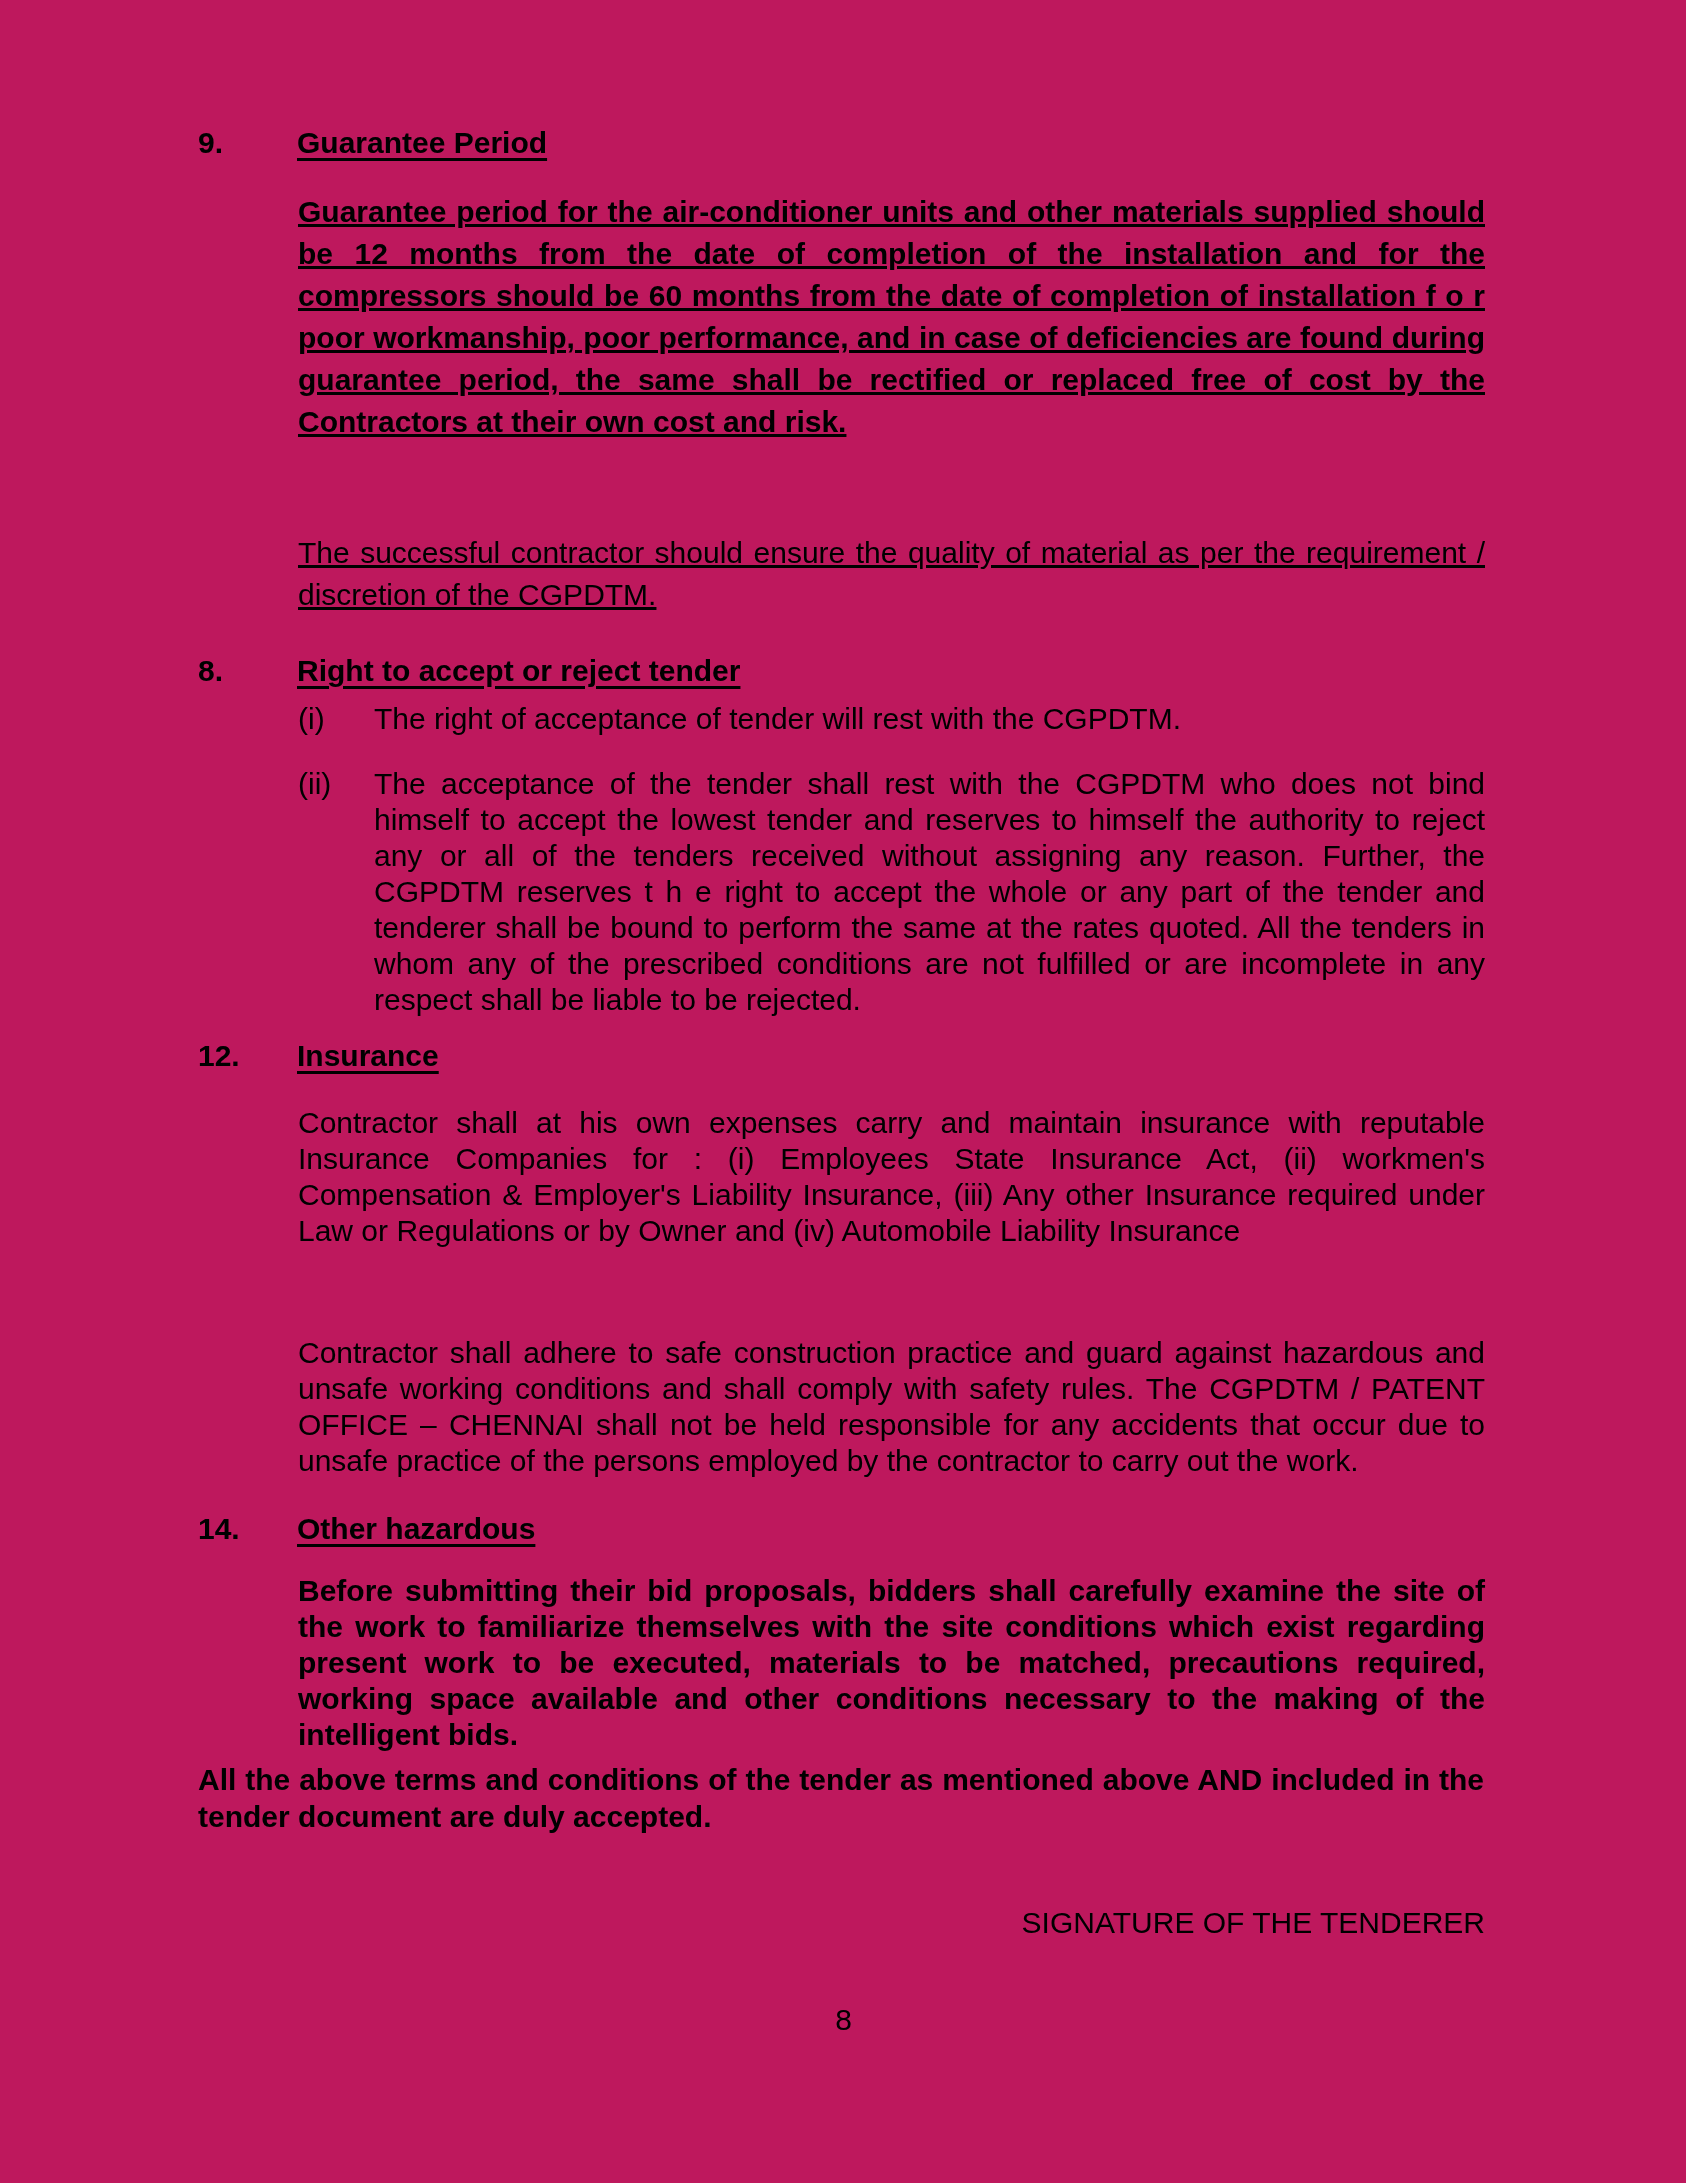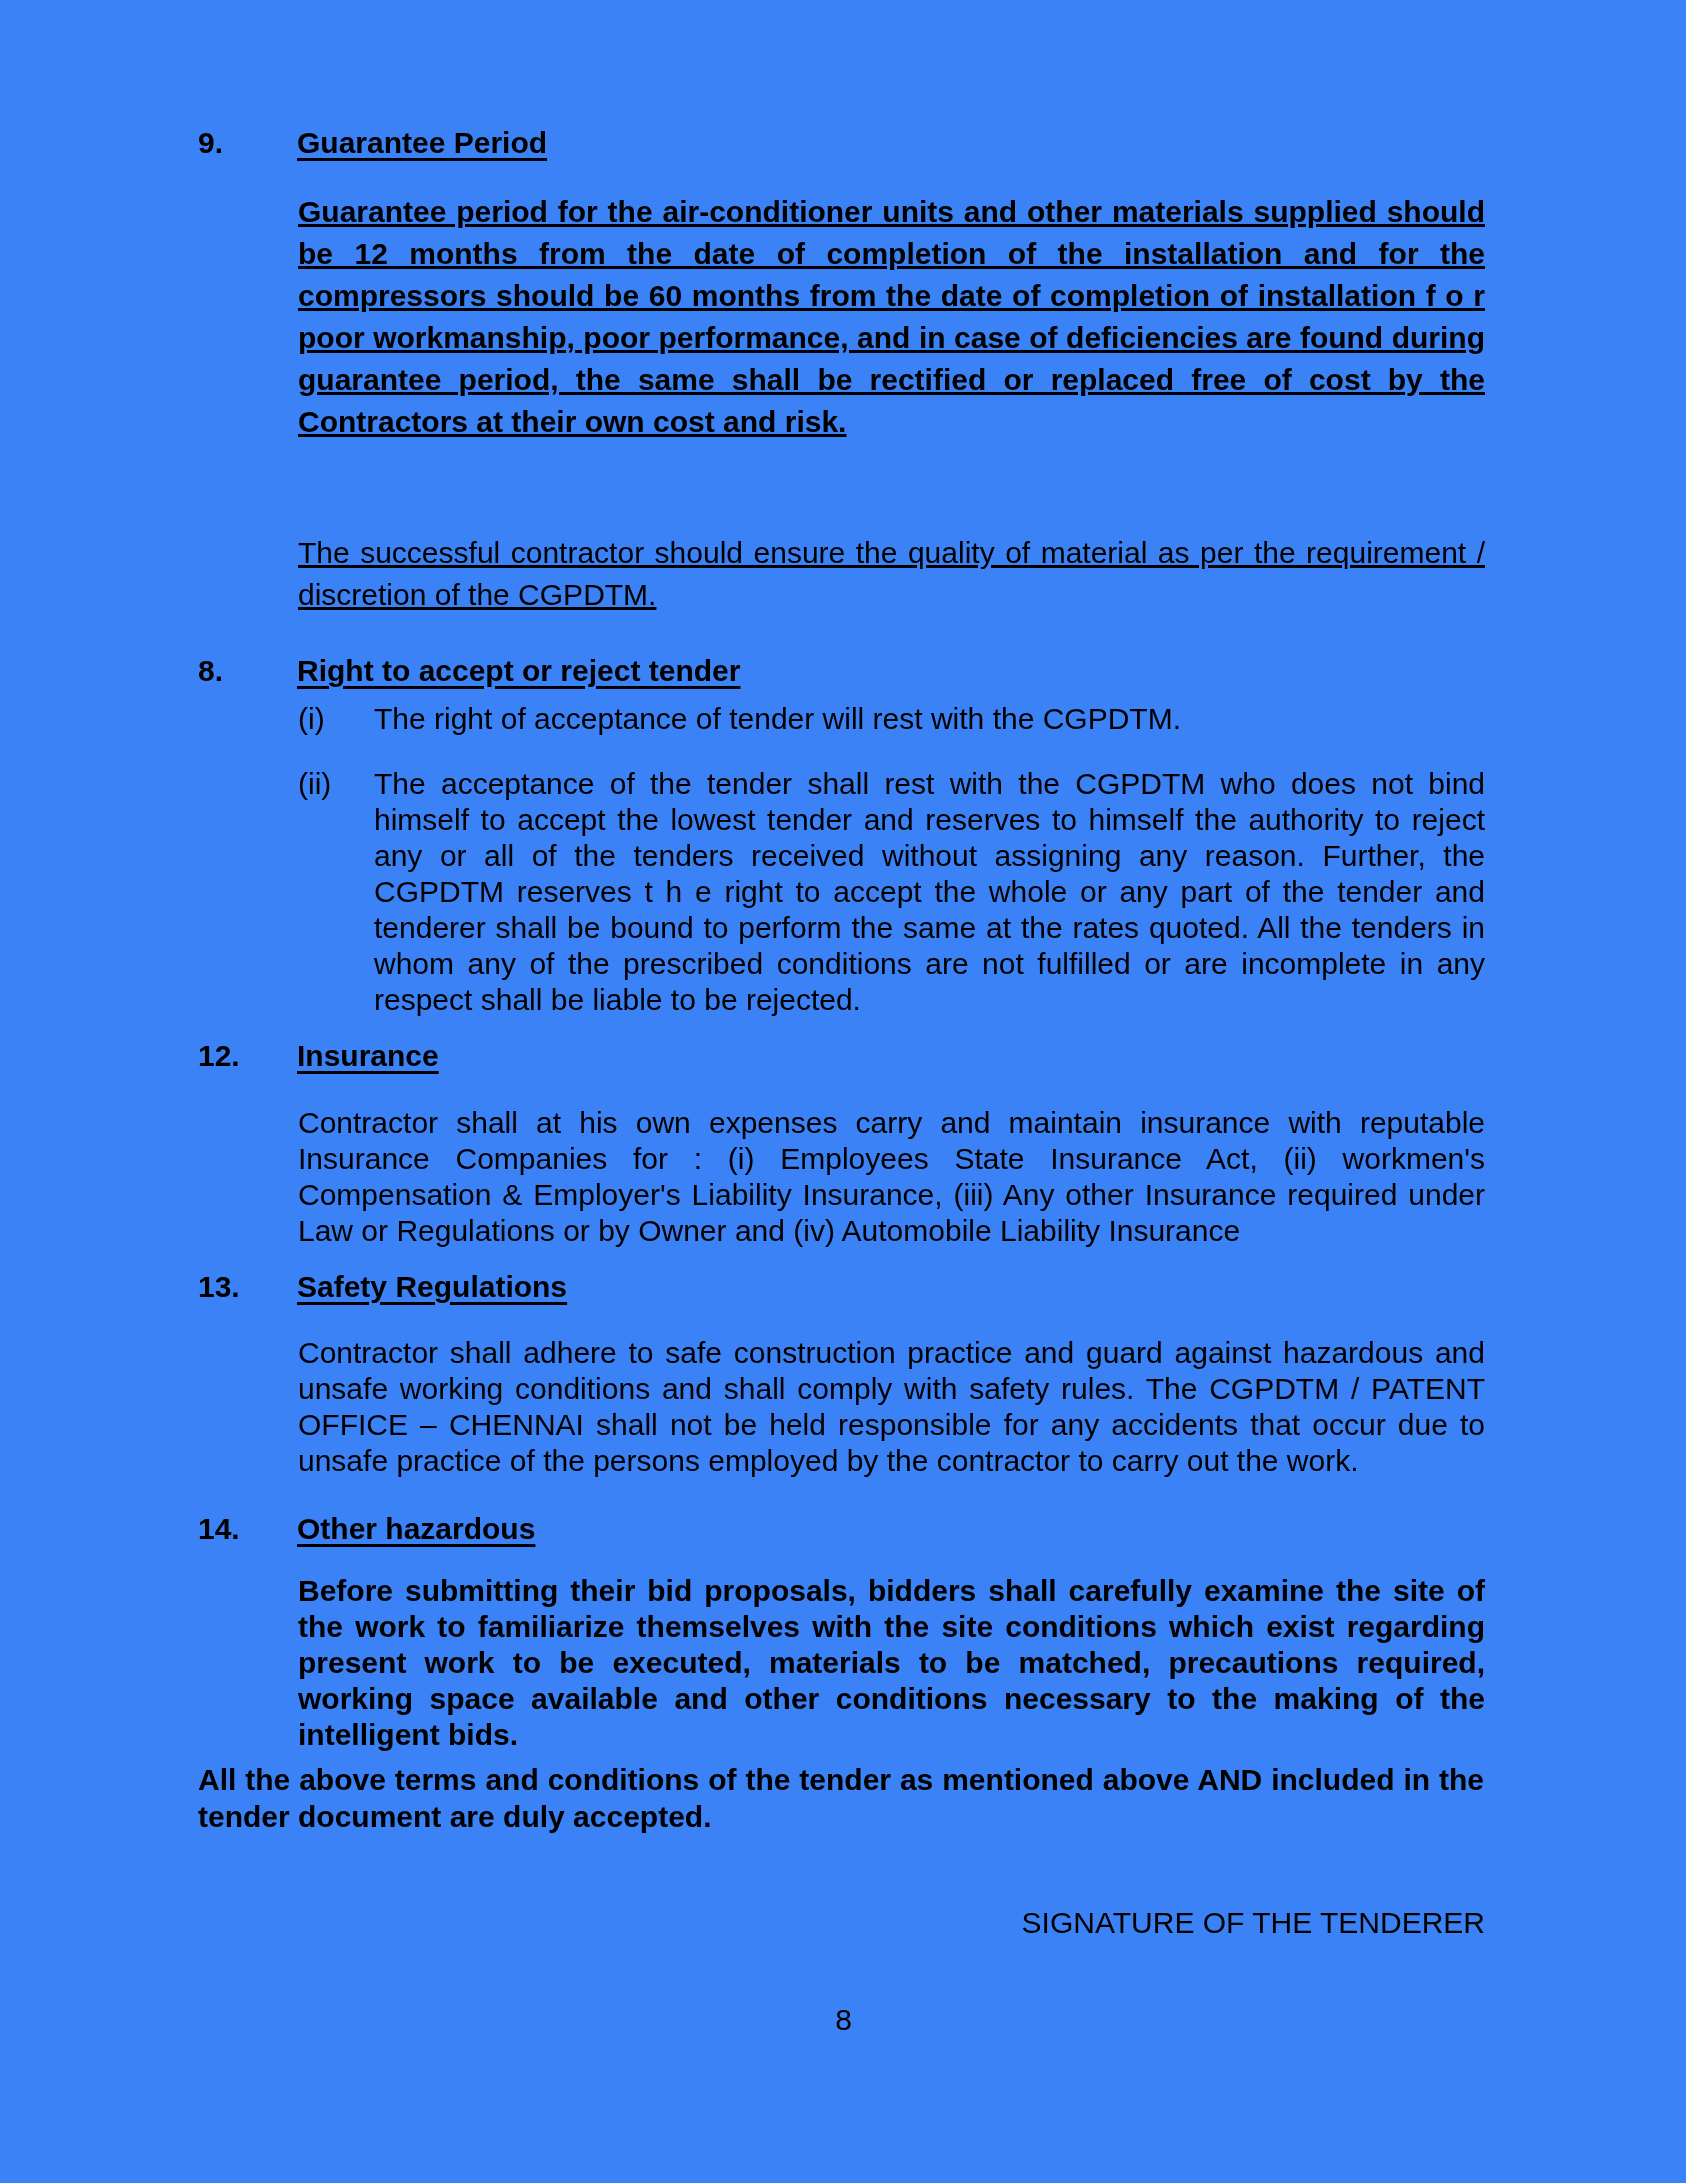--- a/index.html
+++ b/index.html
@@ -1,21 +1,21 @@
 <!DOCTYPE html>
 <html style="font-size:10.6px"><head>
 <meta charset="utf-8">
 <style>
   html, body { margin: 0; padding: 0; background: #888; }
   .page {
     position: relative;
     width: 1687px;
     height: 2183px;
     margin: 0 auto;
-    background: #3b82f6;
+    background: #be185d;
     color: #000000;
     font-family: "Liberation Sans", "DejaVu Sans", sans-serif;
     font-size: 30px;
     -webkit-font-smoothing: antialiased;
   }
   .sec-head {
     position: absolute;
     left: 198px;
     right: 202px;
     line-height: 36px;
@@ -91,23 +91,20 @@
   <div class="item" style="top:766px">
     <span class="ilabel">(ii)</span>
     <div class="itext">The acceptance of the tender shall rest with the CGPDTM who does not bind himself to accept the lowest tender and reserves to himself the authority to reject any or all of the tenders received without assigning any reason. Further, the CGPDTM reserves t h e right to accept the whole or any part of the tender and tenderer shall be bound to perform the same at the rates quoted. All the tenders in whom any of the prescribed conditions are not fulfilled or are incomplete in any respect shall be liable to be rejected.</div>
   </div>
 
   <div class="sec-head" style="top:1038px">
     <span class="num">12.</span><span class="title">Insurance</span>
   </div>
   <div class="para lh54" style="top:1105px">Contractor shall at his own expenses carry and maintain insurance with reputable Insurance Companies for : (i) Employees State Insurance Act, (ii) workmen's Compensation &amp; Employer's Liability Insurance, (iii) Any other Insurance required under Law or Regulations or by Owner and (iv) Automobile Liability Insurance</div>
 
-  <div class="sec-head" style="top:1269px">
-    <span class="num">13.</span><span class="title">Safety Regulations</span>
-  </div>
   <div class="para lh54" style="top:1335px">Contractor shall adhere to safe construction practice and guard against hazardous and unsafe working conditions and shall comply with safety rules. The CGPDTM / PATENT OFFICE – CHENNAI shall not be held responsible for any accidents that occur due to unsafe practice of the persons employed by the contractor to carry out the work.</div>
 
   <div class="sec-head" style="top:1511px">
     <span class="num">14.</span><span class="title">Other hazardous</span>
   </div>
   <div class="para bold lh54" style="top:1573px">Before submitting their bid proposals, bidders shall carefully examine the site of the work to familiarize themselves with the site conditions which exist regarding present work to be executed, materials to be matched, precautions required, working space available and other conditions necessary to the making of the intelligent bids.</div>
 
   <div class="para full-width bold lh56" style="top:1761px">All the above terms and conditions of the tender as mentioned above AND included in the tender document are duly accepted.</div>
 
   <div class="signature">SIGNATURE OF THE TENDERER</div>

